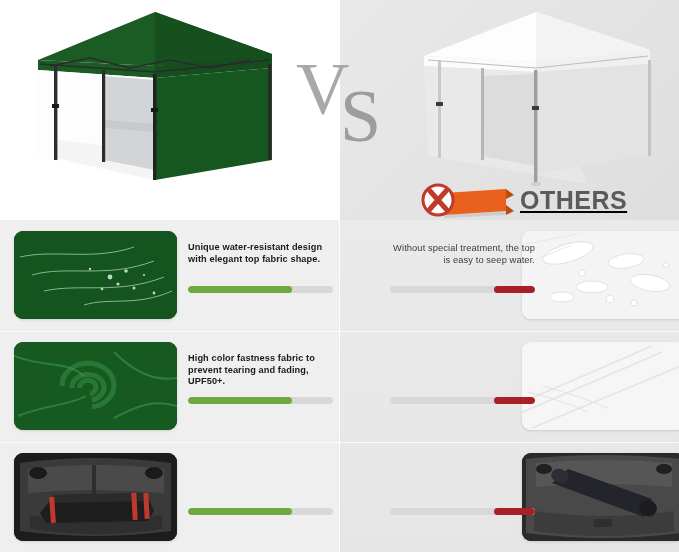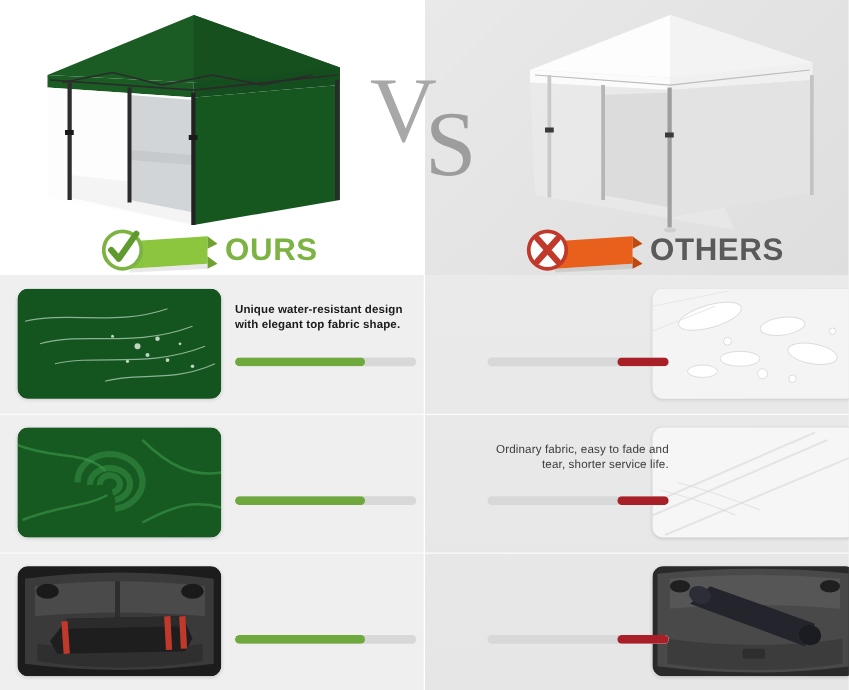--- a/index.html
+++ b/index.html
@@ -26,21 +26,21 @@
   .tent{position:absolute;}
   .tent svg{display:block;}
 
   
   .badge{position:absolute;display:flex;align-items:center;z-index:7;}
   .badge .mark{position:relative;width:40px;height:40px;flex:0 0 40px;z-index:3;}
   .ribbon{position:relative;height:26px;margin-left:-14px;z-index:2;}
   .badge .word{font-size:25px;font-weight:bold;letter-spacing:.5px;margin-left:6px;}
   .badge-ours{left:78px;top:180px;}
   .badge-ours .word{color:#7cb342;}
-  .badge-others{left:418px;top:180px;}
+  .badge-others{left:418px;top:180px;text-decoration:underline;}
   .badge-others .word{color:#5a5a5a;}
 
   
   .grid{position:relative;width:679px;height:332px;background:#ededed;}
   .col-left{position:absolute;left:0;top:0;width:339px;height:332px;background:#efefef;}
   .col-right{position:absolute;left:340px;top:0;width:339px;height:332px;
              background:linear-gradient(180deg,#eaeaea 0%,#e6e6e6 100%);}
   .divider{position:absolute;left:339px;top:0;width:1px;height:332px;background:#ffffff;}
 
   .row{position:absolute;left:0;width:100%;height:110px;}
@@ -137,37 +137,20 @@
         <rect x="114" y="100" width="7" height="4" fill="#3a3a3a"></rect>
         <ellipse cx="118" cy="178" rx="5" ry="2" fill="#cfcfcf"></ellipse>
       </svg>
     </div>
 
     <div class="vs">
       <span class="v">V</span>
       <span class="s">S</span>
     </div>
 
-    <div class="badge badge-ours">
-      <span class="mark">
-        <svg width="40" height="40" viewBox="0 0 40 40">
-          <circle cx="20" cy="20" r="15" fill="#ffffff" stroke="#7cb342" stroke-width="3"></circle>
-          <path d="M11,20 L17,27 L31,7" stroke="#5f9a2e" stroke-width="5" fill="none" stroke-linecap="round" stroke-linejoin="round"></path>
-        </svg>
-      </span>
-      <span class="ribbon">
-        <svg width="70" height="32" viewBox="0 0 70 32">
-          <polygon points="0,6 62,2 62,24 0,28" fill="#8cc63f"></polygon>
-          <polygon points="62,2 70,8 62,12" fill="#6fa22f"></polygon>
-          <polygon points="62,18 70,24 62,28" fill="#6fa22f"></polygon>
-          <polygon points="0,28 62,24 62,28 0,31" fill="#cfcfcf" opacity=".45"></polygon>
-        </svg>
-      </span>
-      <span class="word">OURS</span>
-    </div>
 
     <div class="badge badge-others">
       <span class="mark">
         <svg width="40" height="40" viewBox="0 0 40 40">
           <circle cx="20" cy="20" r="15" fill="#ffffff" stroke="#c0392b" stroke-width="3"></circle>
           <path d="M12,11 L28,29 M28,11 L12,29" stroke="#c0392b" stroke-width="5" fill="none" stroke-linecap="round"></path>
         </svg>
       </span>
       <span class="ribbon">
         <svg width="70" height="32" viewBox="0 0 70 32">
@@ -232,20 +215,23 @@
               <circle cx="112" cy="72" r="3"></circle>
                 <circle cx="144" cy="34" r="2.6"></circle>
             </g>
             <g stroke="#e6e6e6" stroke-width="1" fill="none" opacity=".9">
               <path d="M0,14 L60,2"></path>
                 <path d="M0,34 L50,14"></path>
             </g>
           </svg>
         </div>
       </div>
+      <div class="txtblk txtblk-r">
+        <p>Without special treatment, the top is easy to seep water.</p>
+      </div>
       <div class="bar bar-r">
         <div class="fill-red" style="width:28%"></div>
       </div>
     </div>
 
     <div class="row row-2">
       <div class="rowline"></div>
       <div class="photo photo-l">
         <div class="ph-fabric">
           <svg width="163" height="88" viewBox="0 0 163 88">
@@ -258,42 +244,42 @@
             <g fill="none" stroke="#3f9a4c" stroke-width="2" opacity=".6">
               <path d="M0,14 C30,26 52,18 70,34"></path>
               <path d="M4,74 C34,62 54,64 72,54"></path>
               <path d="M100,10 C120,30 140,40 163,36"></path>
               <path d="M100,76 C126,62 142,58 163,64"></path>
             </g>
             <rect width="163" height="88" fill="url(#g2)" opacity=".0"></rect>
           </svg>
         </div>
       </div>
+      <div class="txtblk txtblk-l">
+        <p>High color fastness fabric to prevent tearing and fading, UPF50+.</p>
+      </div>
       <div class="bar bar-l">
         <div class="fill-green" style="width:72%"></div>
       </div>
 
       <div class="photo photo-r">
         <div class="ph-faded">
           <svg width="163" height="88" viewBox="0 0 163 88">
             <rect width="163" height="88" fill="#f6f6f6"></rect>
             <g stroke="#e4e4e4" stroke-width="1.6" fill="none">
               <path d="M-4,62 L130,4"></path>
                 <path d="M-4,72 L140,10"></path>
               <path d="M10,86 L163,22"></path>
             </g>
             <g stroke="#dedede" stroke-width="1" fill="none" opacity=".8">
               <path d="M6,50 C30,56 48,62 66,70"></path>
               <path d="M20,44 C44,50 66,58 86,66"></path>
             </g>
           </svg>
         </div>
-      </div>
-      <div class="txtblk txtblk-r">
-        <p>Ordinary fabric, easy to fade and tear, shorter service life.</p>
       </div>
       <div class="bar bar-r">
         <div class="fill-red" style="width:28%"></div>
       </div>
     </div>
 
     <div class="row row-3">
       <div class="rowline"></div>
       <div class="photo photo-l">
         <div class="ph-trunk">

